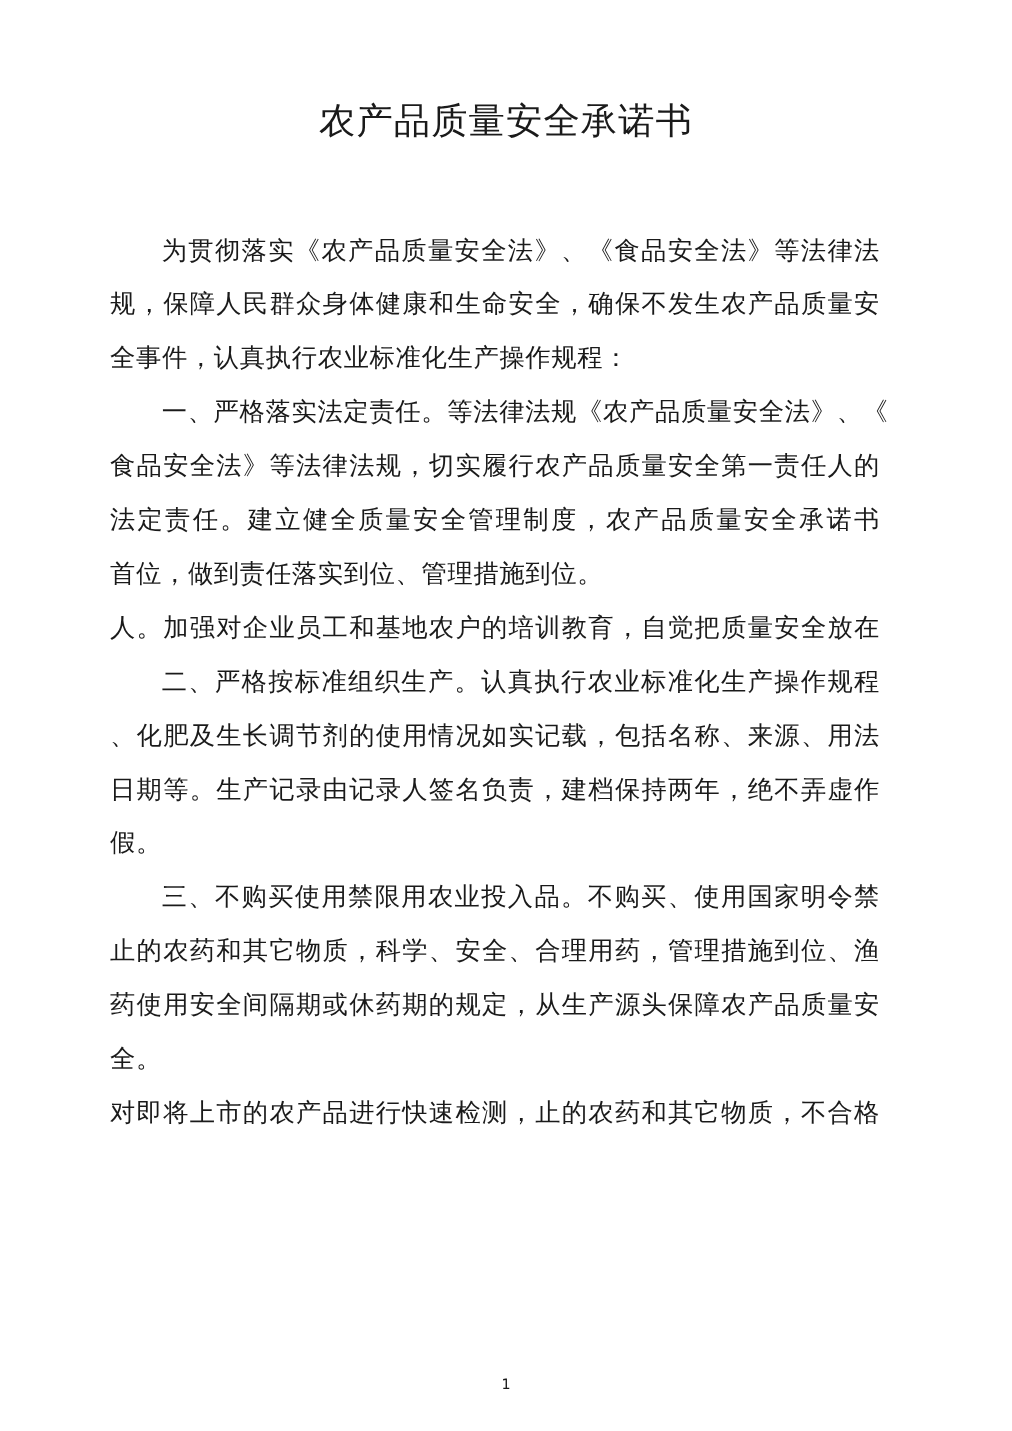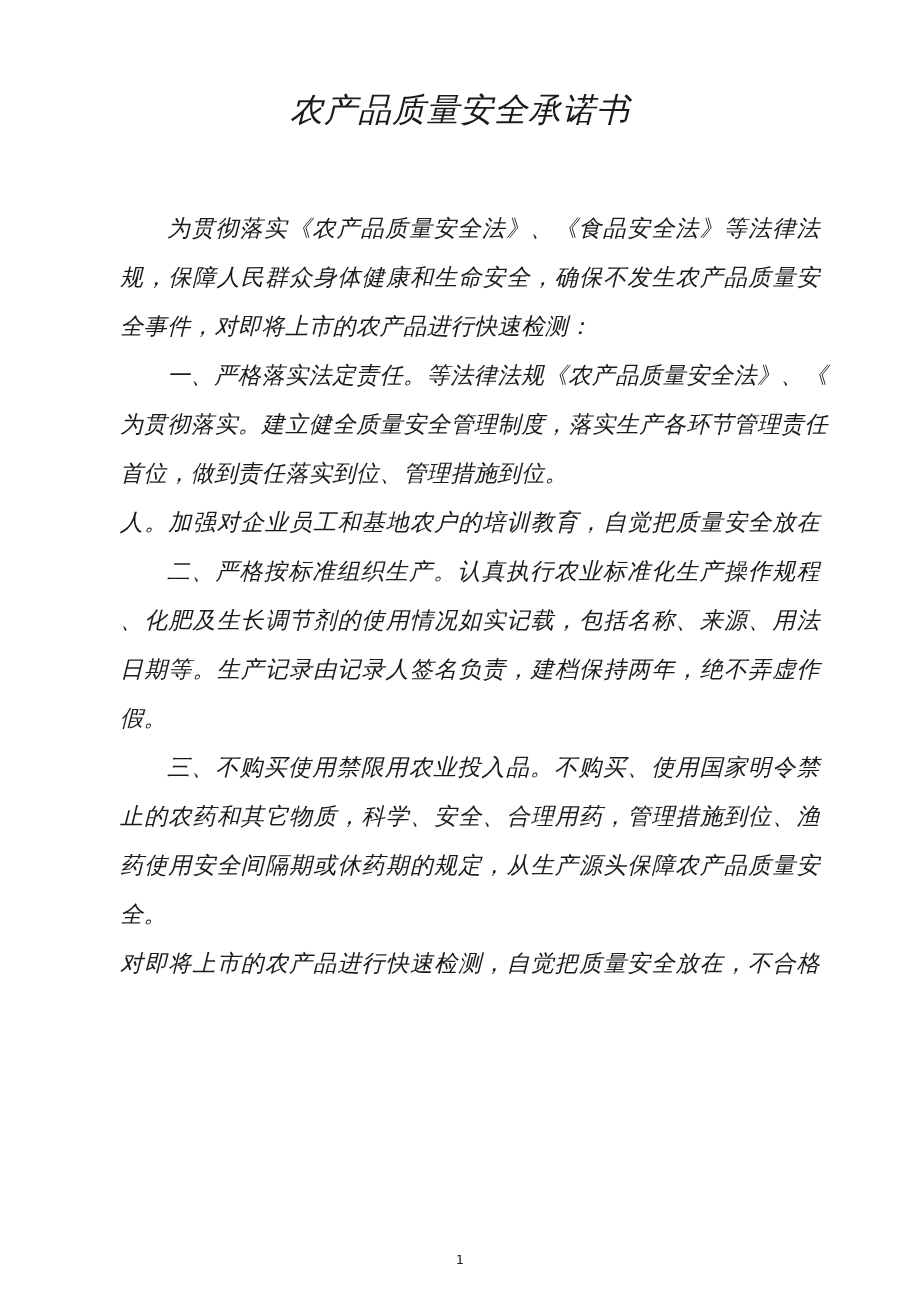--- a/index.html
+++ b/index.html
@@ -1,60 +1,61 @@
 <!DOCTYPE html>
 <html><head>
 <meta charset="utf-8">
 <style>
   html, body { margin: 0; padding: 0; background: #ffffff; }
   body { width: 920px; height: 1301px; position: relative; overflow: hidden;
          font-family: "DejaVu Sans", "Liberation Sans", sans-serif; color: #1a1a1a; }
   .title { position: absolute; top: 88px; left: 0; width: 920px; text-align: center;
-           font-size: 33px; letter-spacing: 1px; line-height: 44px; font-style: italic; }
-  .body { position: absolute; top: 204px; left: 120px; width: 700px; font-style: italic; }
+           font-size: 33px; letter-spacing: 1px; line-height: 44px; }
+  .body { position: absolute; top: 204px; left: 100px; width: 700px; }
   .line { height: 49px; line-height: 49px; font-size: 23px; white-space: nowrap;
           letter-spacing: 0.6px; text-align: justify; text-align-last: justify; }
   .line.last { text-align-last: left; }
   .line.indent { padding-left: 47px; }
   .page-number { position: absolute; top: 1252px; left: 0; width: 920px; text-align: center;
                  font-size: 13px; }
 </style>
 </head>
 <body>
 
 <div>
   <div class="title">农产品质量安全承诺书</div>
 
   <div class="body">
     <div>
       <div class="line indent">为贯彻落实《农产品质量安全法》、《食品安全法》等法律法</div>
       <div class="line">规，保障人民群众身体健康和生命安全，确保不发生农产品质量安</div>
-      <div class="line last">全事件，对即将上市的农产品进行快速检测：</div>
+      <div class="line last">全事件，认真执行农业标准化生产操作规程：</div>
     </div>
 
     <div>
       <div class="line indent">一、严格落实法定责任。等法律法规《农产品质量安全法》、《</div>
-      <div class="line">为贯彻落实。建立健全质量安全管理制度，落实生产各环节管理责任</div>
+      <div class="line">食品安全法》等法律法规，切实履行农产品质量安全第一责任人的</div>
+      <div class="line">法定责任。建立健全质量安全管理制度，农产品质量安全承诺书</div>
       <div class="line last">首位，做到责任落实到位、管理措施到位。</div>
       <div class="line">人。加强对企业员工和基地农户的培训教育，自觉把质量安全放在</div>
     </div>
 
     <div>
       <div class="line indent">二、严格按标准组织生产。认真执行农业标准化生产操作规程</div>
       <div class="line">、化肥及生长调节剂的使用情况如实记载，包括名称、来源、用法</div>
       <div class="line">日期等。生产记录由记录人签名负责，建档保持两年，绝不弄虚作</div>
       <div class="line last">假。</div>
     </div>
 
     <div>
       <div class="line indent">三、不购买使用禁限用农业投入品。不购买、使用国家明令禁</div>
       <div class="line">止的农药和其它物质，科学、安全、合理用药，管理措施到位、渔</div>
       <div class="line">药使用安全间隔期或休药期的规定，从生产源头保障农产品质量安</div>
       <div class="line last">全。</div>
     </div>
 
     <div>
-      <div class="line">对即将上市的农产品进行快速检测，自觉把质量安全放在，不合格</div>
+      <div class="line">对即将上市的农产品进行快速检测，止的农药和其它物质，不合格</div>
     </div>
   </div>
 
   <div class="page-number">1</div>
 </div>
 
 </body></html>

